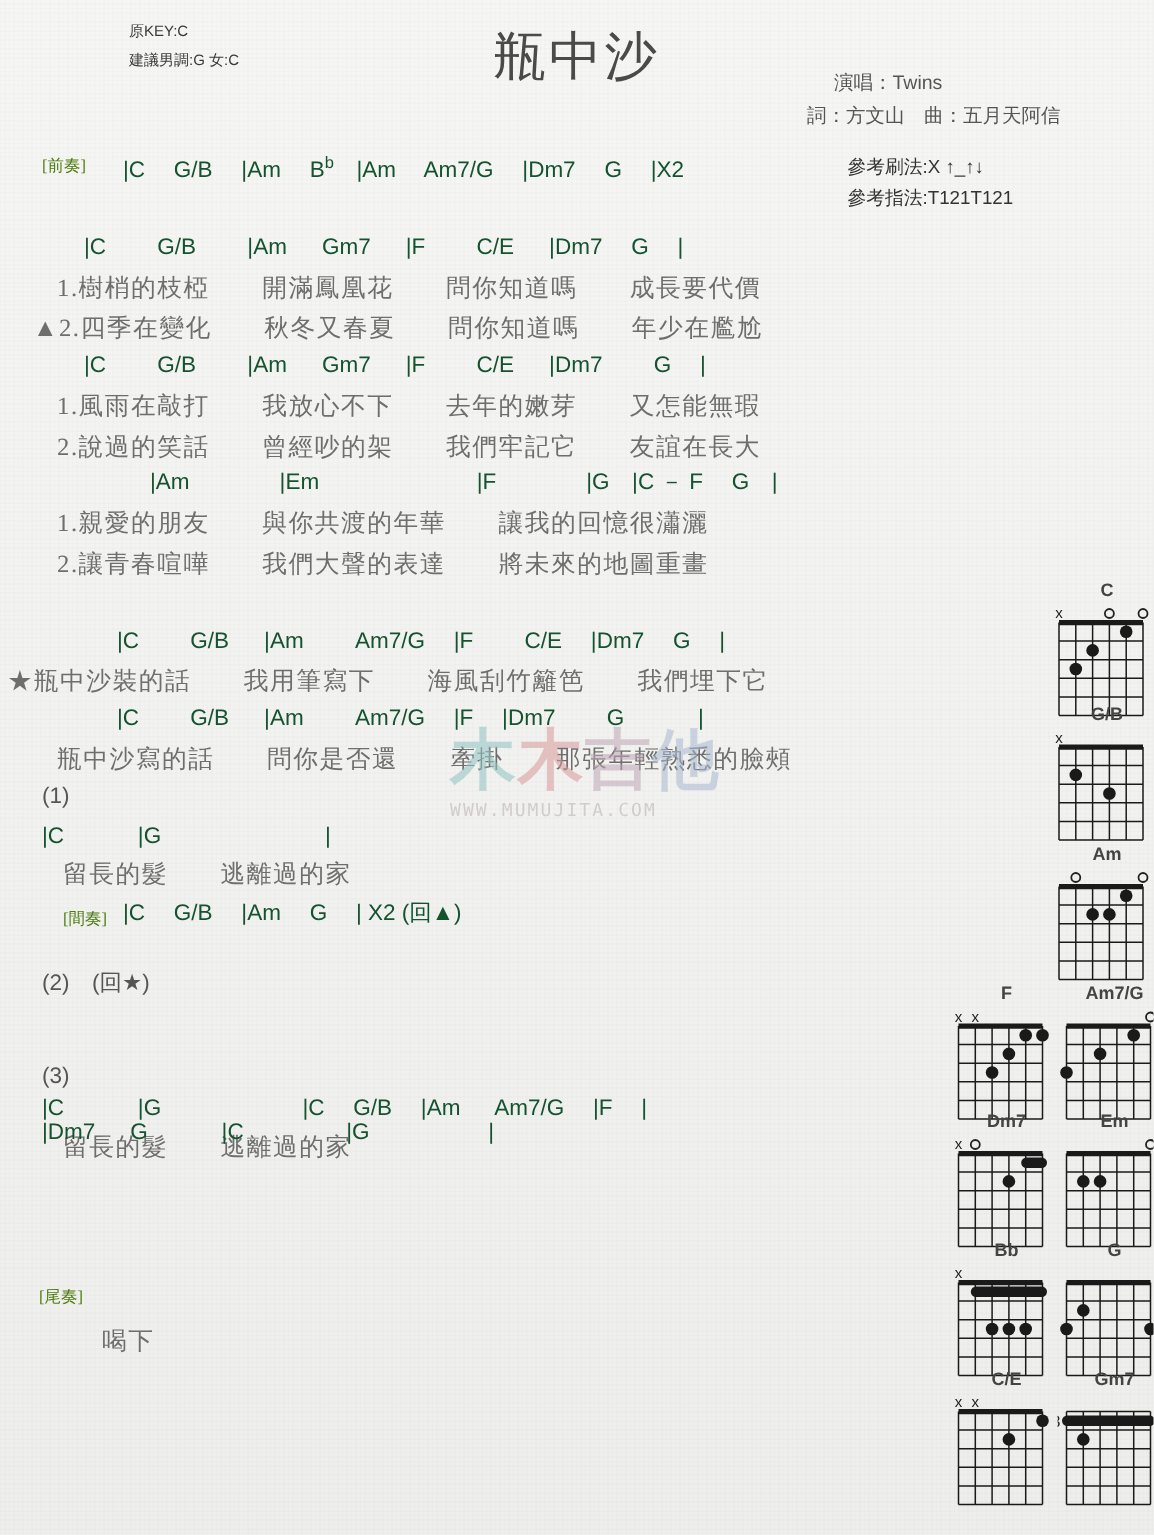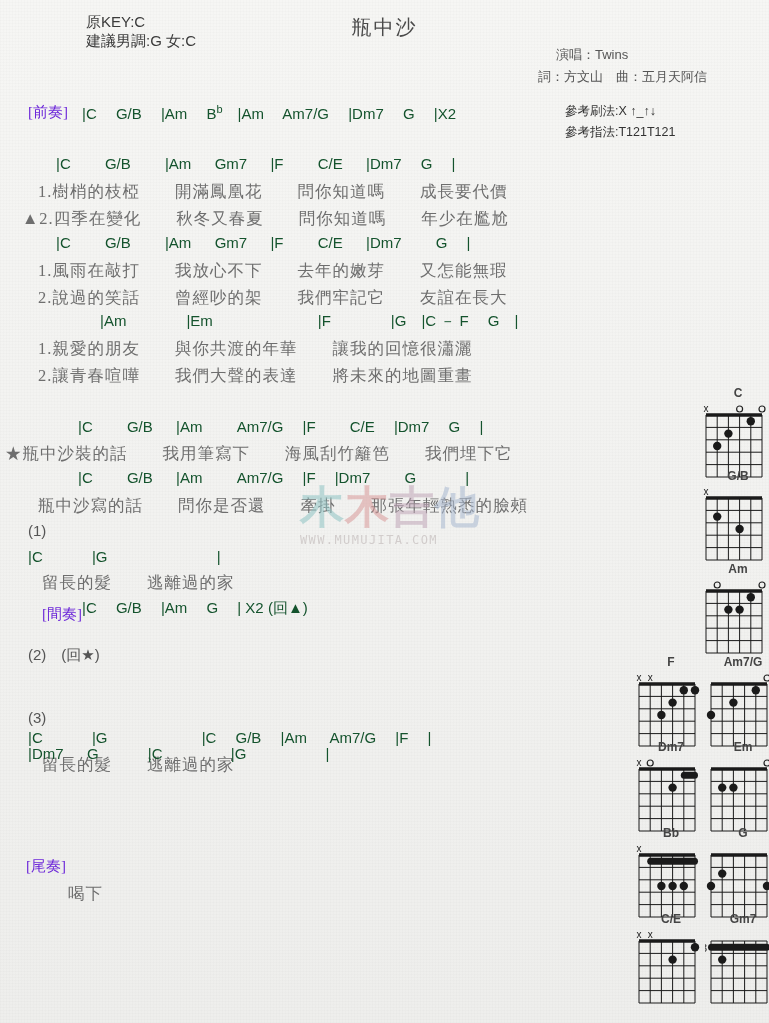--- a/index.html
+++ b/index.html
@@ -19,28 +19,28 @@
       repeating-linear-gradient(90deg, rgba(0,0,0,0.012) 0px, rgba(0,0,0,0.012) 1px, rgba(255,255,255,0) 1px, rgba(255,255,255,0) 3px),
       linear-gradient(180deg,#f6f6f4,#eeeeec);
     pointer-events:none;
   }
   .sheet{position:absolute;inset:0;}
 
   
   .key-block{
     position:absolute;left:86px;top:12px;
     font-family:"Liberation Sans","DejaVu Sans",sans-serif;
-    font-size:15px;color:#3a3a3a;line-height:19px;
+    font-size:10px;color:#3a3a3a;line-height:19px;
     white-space:nowrap;
   }
   .song-title{
     position:absolute;left:0;right:0;top:14px;
     text-align:center;
     font-family:"Liberation Serif","DejaVu Serif",serif;
-    font-size:20px;color:#4a4a4a;letter-spacing:2px;
+    font-size:35px;color:#4a4a4a;letter-spacing:2px;
   }
   .credits{
     position:absolute;left:556px;top:44px;
     font-family:"Liberation Sans","DejaVu Sans",sans-serif;
     font-size:13px;color:#555;line-height:22px;white-space:nowrap;
   }
   .credits .c2{margin-left:-18px;display:block;}
   .strum-block{
     position:absolute;left:565px;top:101px;
     font-family:"Liberation Sans","DejaVu Sans",sans-serif;
@@ -55,21 +55,21 @@
   }
   .chordline{
     font-size:15px;color:#14532d;letter-spacing:0px;
   }
   .lyricline{
     font-family:"Liberation Serif","DejaVu Serif",serif;
     font-size:16.5px;color:#6e6e6e;letter-spacing:1px;
   }
   .sectlabel{
     font-family:"Liberation Serif","DejaVu Serif",serif;
-    font-size:15px;color:#6d28d9;
+    font-size:11px;color:#4d7c0f;
   }
   .plain{
     font-family:"Liberation Sans","DejaVu Sans",sans-serif;
     font-size:15px;color:#555;
   }
   sup.flat{font-size:11px;vertical-align:super;}
 
   
   .watermark{
     position:absolute;left:300px;top:485px;

